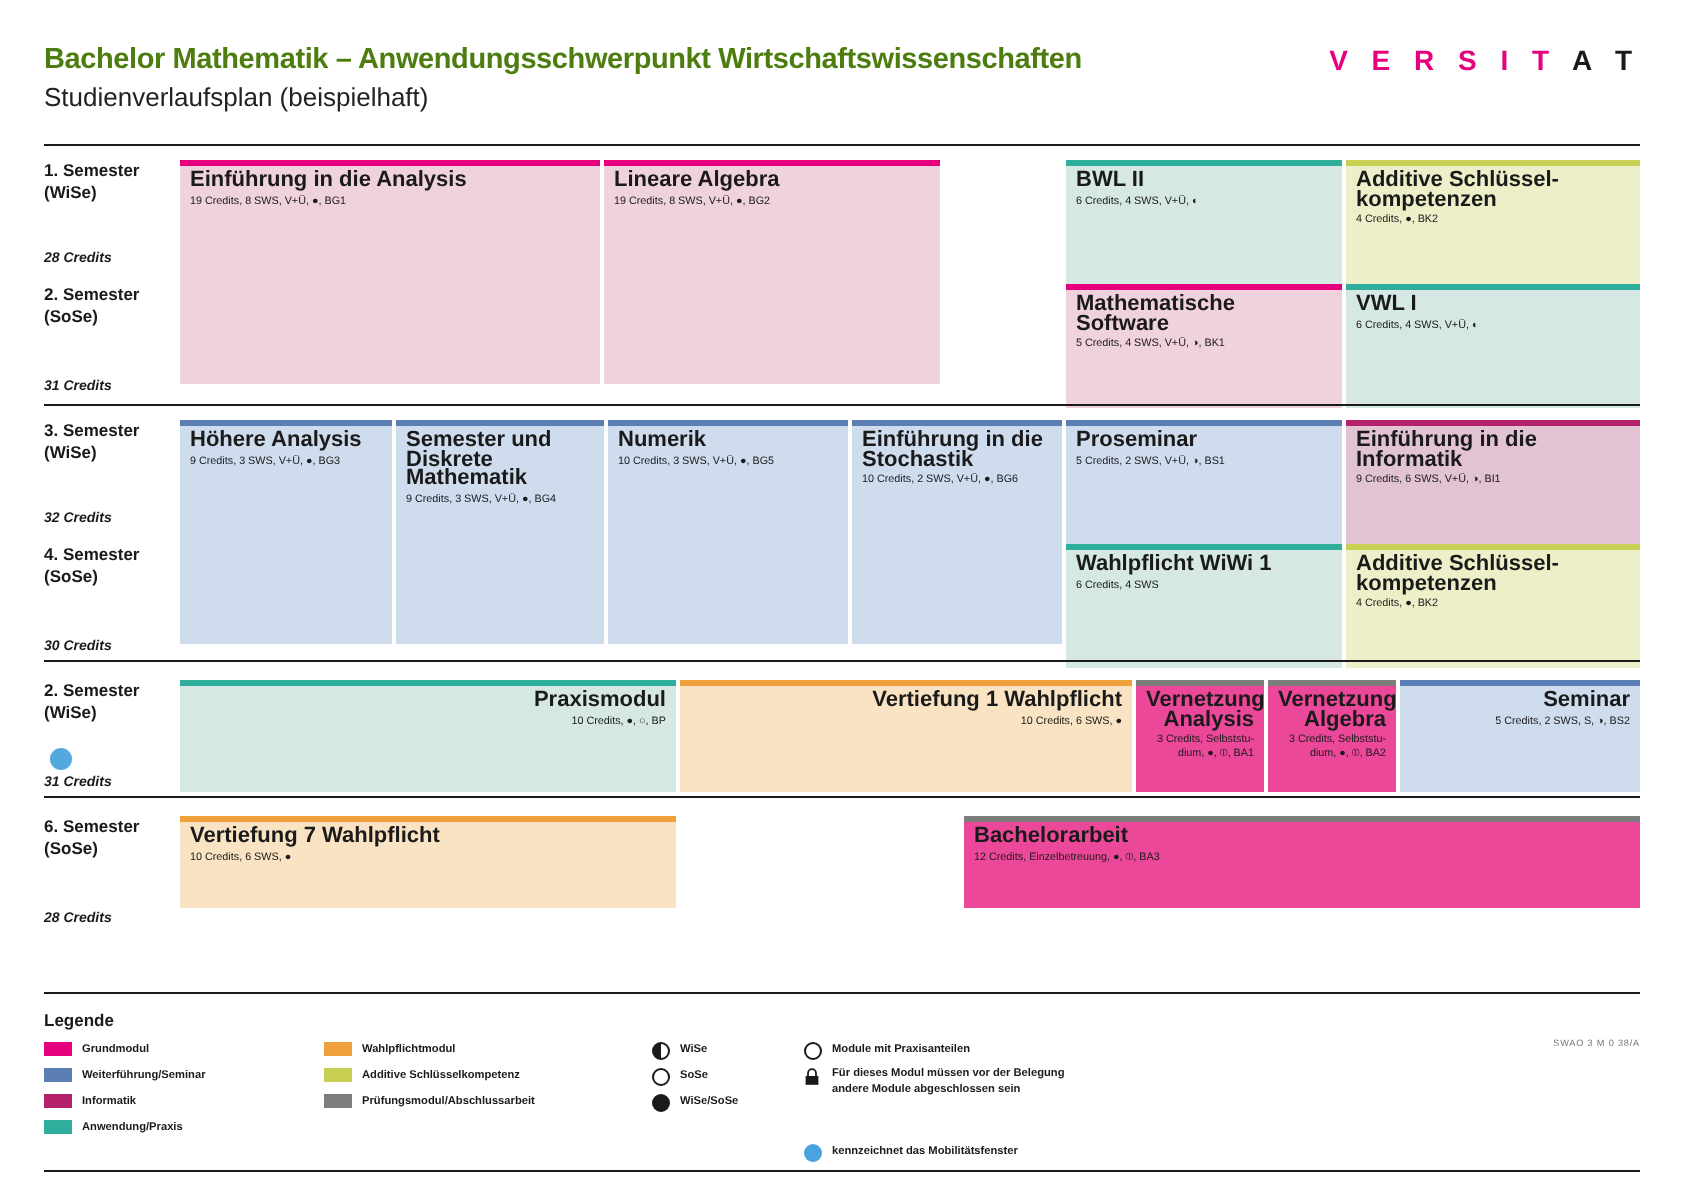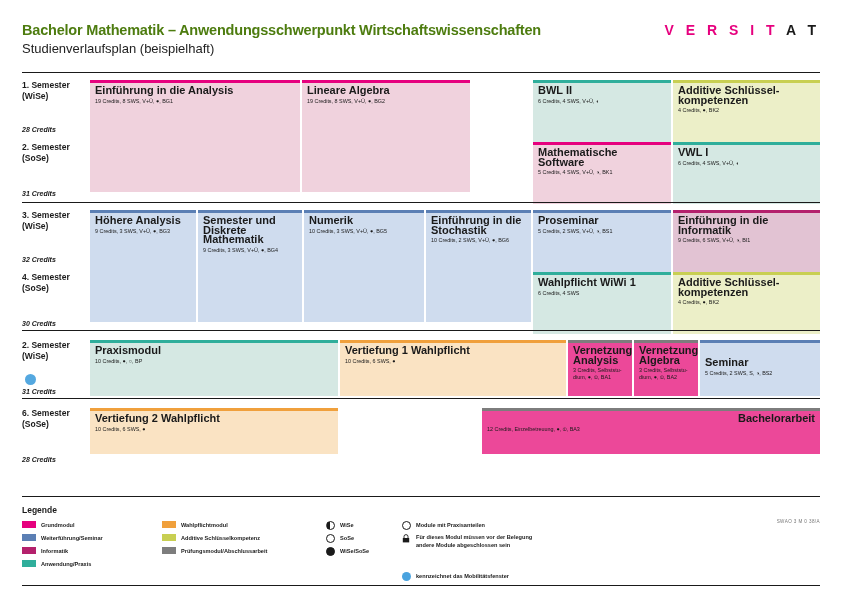--- a/index.html
+++ b/index.html
@@ -226,21 +226,21 @@
 
     <div class="sep" style="top:250px;"></div>
 
     <div class="semrow" style="height:62px;margin-top:6px;">
       <div class="semlabel">
         <div>2. Semester</div>
         <div>(WiSe)</div>
       </div>
       <div class="globe-mark" style="left:3px;top:34px;"></div>
       <div class="credits" style="top:48px;">31 Credits</div>
-      <div class="track" style="height:62px;">
+      <div class="track" style="height:62px;text-align:right;">
         <div class="mod c-anw" style="left:0;top:0;width:248px;height:56px;">
           <div class="topbar c-anw-bar"></div>
           <div class="mname" style="margin-top:2px;">Praxismodul</div>
           <div class="mmeta">10 Credits, ●, ○, BP</div>
         </div>
         <div class="mod c-wahl" style="left:250px;top:0;width:226px;height:56px;">
           <div class="topbar c-wahl-bar"></div>
           <div class="mname" style="margin-top:2px;">Vertiefung 1 Wahlpflicht</div>
           <div class="mmeta">10 Credits, 6 SWS, ●</div>
         </div>
@@ -253,43 +253,43 @@
         </div>
         <div class="mod c-pruef" style="left:544px;top:0;width:64px;height:56px;">
           <div class="topbar c-pruef-bar"></div>
           <div class="mname" style="margin-top:2px;">Vernetzung</div>
           <div class="mname">Algebra</div>
           <div class="mmeta">3 Credits, Selbststu-
 dium, ●, ⦶, BA2</div>
         </div>
         <div class="mod c-weiter" style="left:610px;top:0;width:120px;height:56px;">
           <div class="topbar c-weiter-bar"></div>
-          <div class="mname" style="margin-top:14px;">Seminar</div>
+          <div class="mname" style="margin-top:2px;">Seminar</div>
           <div class="mmeta">5 Credits, 2 SWS, S, ◑, BS2</div>
         </div>
       </div>
     </div>
 
     <div class="sep" style="top:318px;"></div>
 
     <div class="semrow" style="height:60px;margin-top:6px;">
       <div class="semlabel">
         <div>6. Semester</div>
         <div>(SoSe)</div>
       </div>
       <div class="credits" style="top:48px;">28 Credits</div>
       <div class="track" style="height:60px;">
         <div class="mod c-wahl" style="left:0;top:0;width:248px;height:46px;">
           <div class="topbar c-wahl-bar"></div>
-          <div class="mname" style="margin-top:2px;">Vertiefung 2 Wahlpflicht</div>
+          <div class="mname" style="margin-top:2px;">Vertiefung 7 Wahlpflicht</div>
           <div class="mmeta">10 Credits, 6 SWS, ●</div>
         </div>
         <div class="mod c-pruef" style="left:392px;top:0;width:338px;height:46px;">
           <div class="topbar c-pruef-bar"></div>
-          <div class="mname" style="margin-top:2px;text-align:right;">Bachelorarbeit</div>
+          <div class="mname" style="margin-top:2px;">Bachelorarbeit</div>
           <div class="mmeta">12 Credits, Einzelbetreuung, ●, ⦶, BA3</div>
         </div>
       </div>
     </div>
 
   </div>
 
   <div class="rule" style="top:496px;"></div>
 
   <div class="legend">

